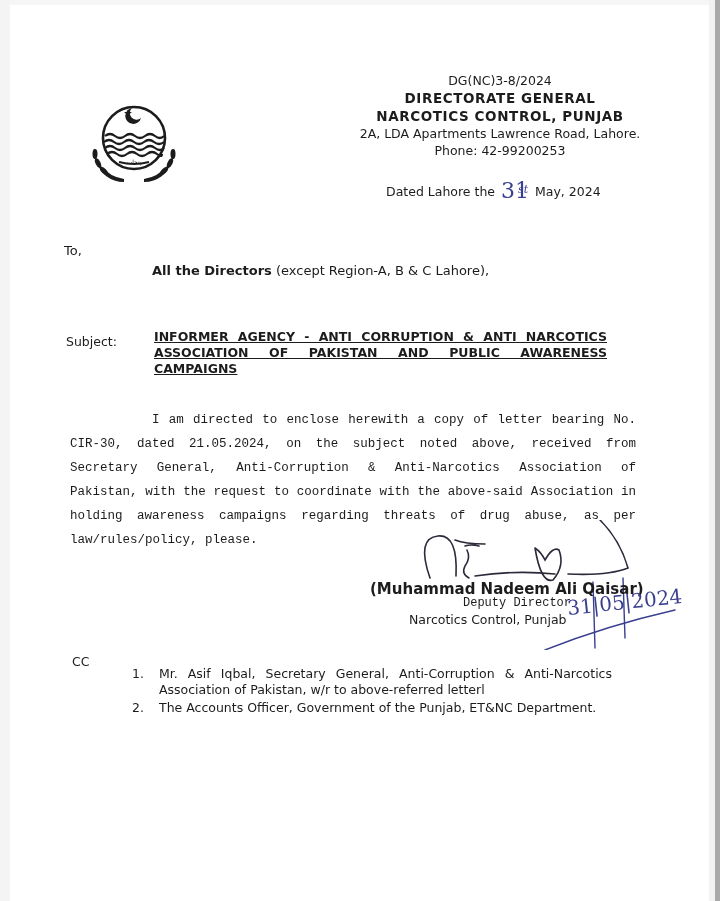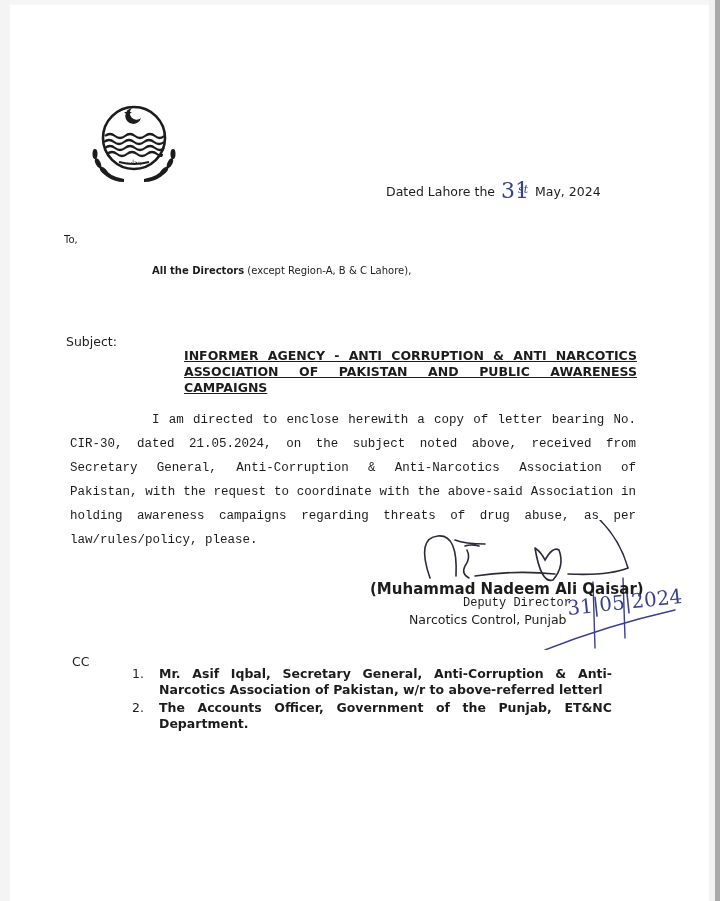--- a/index.html
+++ b/index.html
@@ -22,41 +22,41 @@
   .ref { font-size: 12.5px; line-height: 17px; }
   .org { font-size: 13.5px; font-weight: bold; letter-spacing: 0.6px; line-height: 18px; }
   .addr { font-size: 12.5px; line-height: 17px; }
   .phone { font-size: 12.5px; line-height: 17px; }
 
   .dated { position: absolute; left: 386px; top: 176px; font-size: 12.5px; white-space: nowrap; }
   .hand { font-family: "DejaVu Serif", serif; color: #3a3f8f; }
   .hand-day { font-size: 22px; position: relative; top: 2px; margin: 0 2px; }
   .hand-sup { font-size: 11px; position: absolute; top: -14px; left: 132px; font-style: italic; margin-top: 21px; }
 
-  .to { position: absolute; left: 64px; top: 234px; font-size: 10px; }
-  .recipient { position: absolute; left: 152px; top: 262px; font-size: 10px; line-height: 17px; text-align: center; }
+  .to { position: absolute; left: 64px; top: 243px; font-size: 13px; }
+  .recipient { position: absolute; left: 152px; top: 262px; font-size: 13px; line-height: 17px; text-align: center; }
   .recipient b { font-weight: bold; }
 
   .subject-label { position: absolute; left: 66px; top: 334px; font-size: 12.5px; }
-  .subject { position: absolute; left: 154px; top: 348px; width: 453px; font-size: 12.5px; font-weight: bold; line-height: 16px; text-decoration: underline; text-align: justify; text-align-last: left; margin-left: 30px; }
+  .subject { position: absolute; left: 154px; top: 329px; width: 453px; font-size: 12.5px; font-weight: bold; line-height: 16px; text-decoration: underline; text-align: justify; text-align-last: left; }
 
   .body-text { position: absolute; left: 70px; top: 408px; width: 566px; font-size: 12.5px; line-height: 24px; text-align: justify; font-family: Liberation Mono, monospace; }
   .body-text .indent { display: inline-block; width: 82px; }
 
   .sign-name { position: absolute; left: 370px; top: 580px; font-size: 15px; font-weight: bold; white-space: nowrap; }
   .sign-desig { position: absolute; left: 463px; top: 596px; font-size: 12px; white-space: nowrap; font-family: Liberation Mono, monospace; }
   .sign-office { position: absolute; left: 409px; top: 612px; font-size: 12.5px; white-space: nowrap; }
   .signature { position: absolute; left: 395px; top: 520px; width: 300px; height: 130px; pointer-events: none; }
   .hand-date { position: absolute; left: 567px; top: 590px; font-size: 20px; transform: rotate(-6deg); white-space: nowrap; }
 
   .cc { position: absolute; left: 72px; top: 654px; font-size: 12.5px; }
   .cc-list { position: absolute; left: 132px; top: 666px; width: 480px; font-size: 12.5px; line-height: 16px; }
   .cc-item { display: flex; margin-bottom: 2px; }
   .cc-num { width: 27px; flex: none; }
-  .cc-text { flex: 1; text-align: justify; text-align-last: left; font-weight: bold; }
+  .cc-text { flex: 1; text-align: justify; text-align-last: left; }
 </style>
 </head>
 <body>
 
 <div class="page">
   <div class="left-strip"></div>
   <div class="top-shade"></div>
   <div class="right-strip2"></div>
   <div class="right-strip"></div>
 
@@ -80,20 +80,27 @@
       <path d="M90 52 q2 14 -12 28 q-8 6 -18 6 l0 -3 q14 -2 24 -14 q6 -8 6 -17z"></path>
       <ellipse cx="11" cy="58" rx="2.5" ry="5"></ellipse>
       <ellipse cx="14" cy="67" rx="2.5" ry="5" transform="rotate(-25 14 67)"></ellipse>
       <ellipse cx="20" cy="75" rx="2.5" ry="5" transform="rotate(-45 20 75)"></ellipse>
       <ellipse cx="89" cy="58" rx="2.5" ry="5"></ellipse>
       <ellipse cx="86" cy="67" rx="2.5" ry="5" transform="rotate(25 86 67)"></ellipse>
       <ellipse cx="80" cy="75" rx="2.5" ry="5" transform="rotate(45 80 75)"></ellipse>
     </g>
   </svg>
 
+  <div class="header-block">
+    <div class="ref">DG(NC)3-8/2024</div>
+    <div class="org">DIRECTORATE GENERAL</div>
+    <div class="org">NARCOTICS CONTROL, PUNJAB</div>
+    <div class="addr">2A, LDA Apartments Lawrence Road, Lahore.</div>
+    <div class="phone">Phone: 42-99200253</div>
+  </div>
 
   <div class="dated">
     <span>Dated Lahore the</span>
     <span class="hand hand-day">31</span><span class="hand hand-sup">st</span>
     <span>May, 2024</span>
   </div>
 
   <div class="to">To,</div>
   <div class="recipient">
     <div><b>All the Directors</b><span> (except Region-A, B &amp; C Lahore),</span></div>

